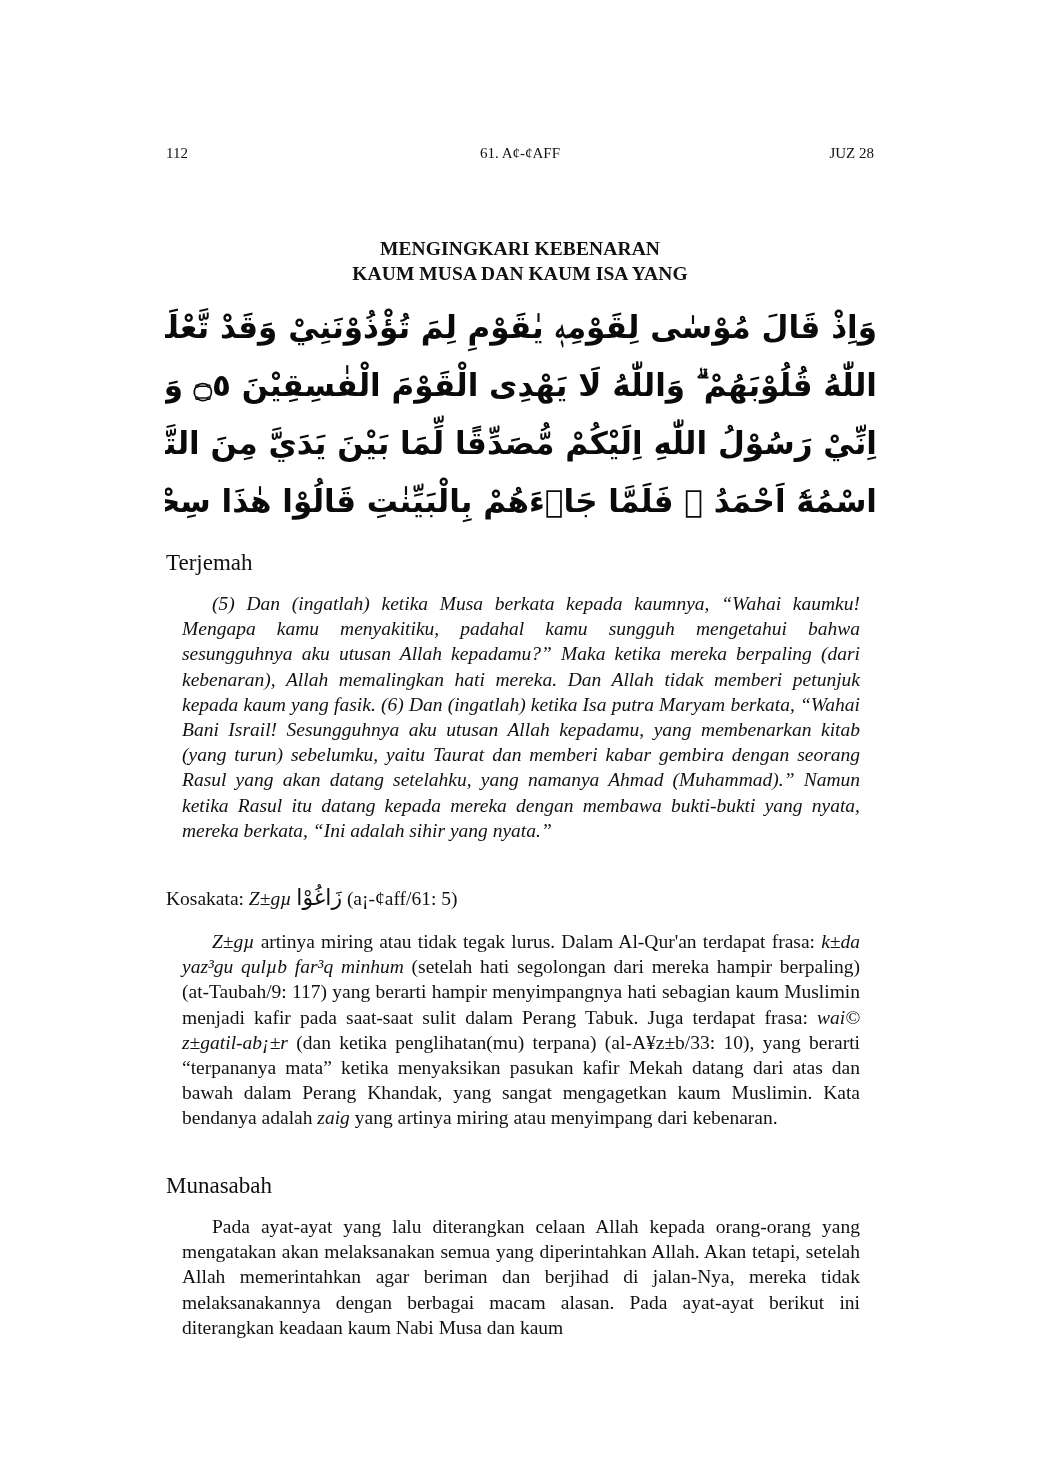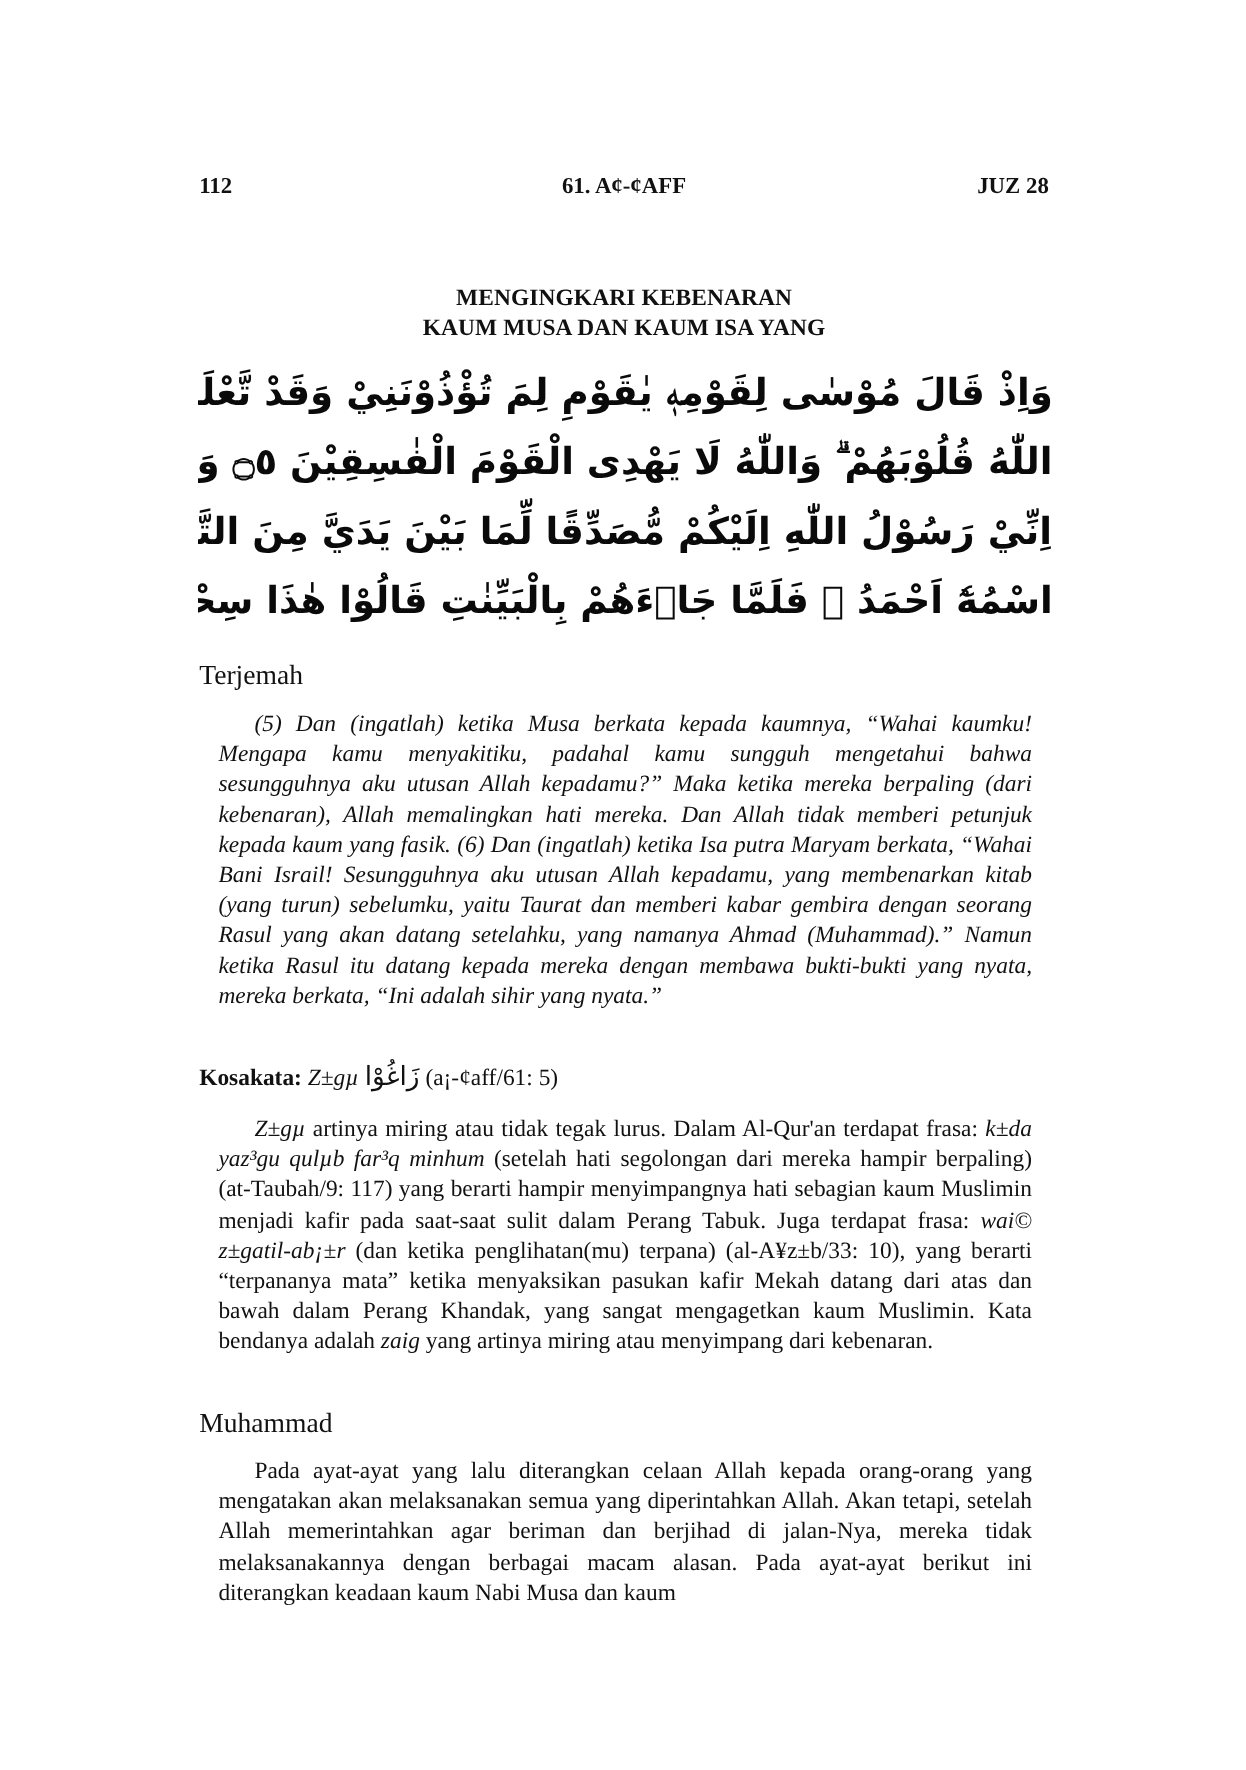--- a/index.html
+++ b/index.html
@@ -2,22 +2,21 @@
 <html><head>
   <meta charset="utf-8">
   <style>
     html, body { margin: 0; padding: 0; background: #ffffff; }
     body {
       width: 1038px; height: 1475px; position: relative; overflow: hidden;
       font-family: "Liberation Serif", "DejaVu Serif", serif; color: #111111;
     }
     .header {
       position: absolute; top: 145px; left: 166px; width: 708px; height: 28px;
-      font-size: 19px;
-      font-weight: bold;
+      font-size: 15px;
     }
     .header .pg { position: absolute; left: 0; top: 0; }
     .header .sura { position: absolute; left: 0; width: 100%; text-align: center; top: 0; }
     .header .juz { position: absolute; right: 0; top: 0; }
     .title {
       position: absolute; top: 236px; left: 166px; width: 708px;
       text-align: center; font-weight: bold; font-size: 19.5px; line-height: 25px;
       letter-spacing: 0.1px;
     }
     .arabic {
@@ -29,21 +28,21 @@
     }
     .arabic .line { display: block; height: 58px; overflow: hidden; white-space: nowrap; text-align: justify; text-align-last: justify; }
     .arabic .line.last { text-align-last: right; }
     .section { position: absolute; left: 166px; width: 710px; font-size: 19.5px; line-height: 25.2px; }
     .section h2 { margin: 0; font-size: 23px; font-weight: normal; line-height: 25px; }
     .section p { margin: 16px; text-align: justify; text-indent: 30px; }
     .terjemah { top: 550px; }
     .terjemah p { font-style: italic; }
     .kosakata { top: 884px; }
     .kosakata .head { line-height: 28px; margin-bottom: 10px; }
-    .kosakata .head b { font-weight: bold; margin-top: 32px; }
+    .kosakata .head b { font-weight: normal; margin-top: 32px; }
     .kosakata .head .ar { font-family: "DejaVu Sans", sans-serif; font-size: 22px; }
     .munasabah { top: 1173px; }
     i, em { font-style: italic; }
   </style>
 </head>
 <body>
 
 <div class="header">
   <span class="pg">112</span>
   <span class="sura">61. A¢-¢AFF</span>
@@ -71,15 +70,15 @@
   <div class="head">
     <b>Kosakata:</b>
     <i>Z±gµ</i>
     <span class="ar" dir="rtl">زَاغُوْا</span>
     <span>(a¡-¢aff/61: 5)</span>
   </div>
   <p><i>Z±gµ</i><span> artinya miring atau tidak tegak lurus. Dalam Al-Qur'an terdapat frasa: </span><i>k±da yaz³gu qulµb far³q minhum</i><span> (setelah hati segolongan dari mereka hampir berpaling) (at-Taubah/9: 117) yang berarti hampir menyimpangnya hati sebagian kaum Muslimin menjadi kafir pada saat-saat sulit dalam Perang Tabuk. Juga terdapat frasa: </span><i>wai© z±gatil-ab¡±r</i><span> (dan ketika penglihatan(mu) terpana) (al-A¥z±b/33: 10), yang berarti “terpananya mata” ketika menyaksikan pasukan kafir Mekah datang dari atas dan bawah dalam Perang Khandak, yang sangat mengagetkan kaum Muslimin. Kata bendanya adalah </span><i>zaig</i><span> yang artinya miring atau menyimpang dari kebenaran.</span></p>
 </div>
 
 <div class="section munasabah">
-  <h2>Muhammad</h2>
+  <h2>Munasabah</h2>
   <p>Pada ayat-ayat yang lalu diterangkan celaan Allah kepada orang-orang yang mengatakan akan melaksanakan semua yang diperintahkan Allah. Akan tetapi, setelah Allah memerintahkan agar beriman dan berjihad di jalan-Nya, mereka tidak melaksanakannya dengan berbagai macam alasan. Pada ayat-ayat berikut ini diterangkan keadaan kaum Nabi Musa dan kaum</p>
 </div>
 
 </body></html>

